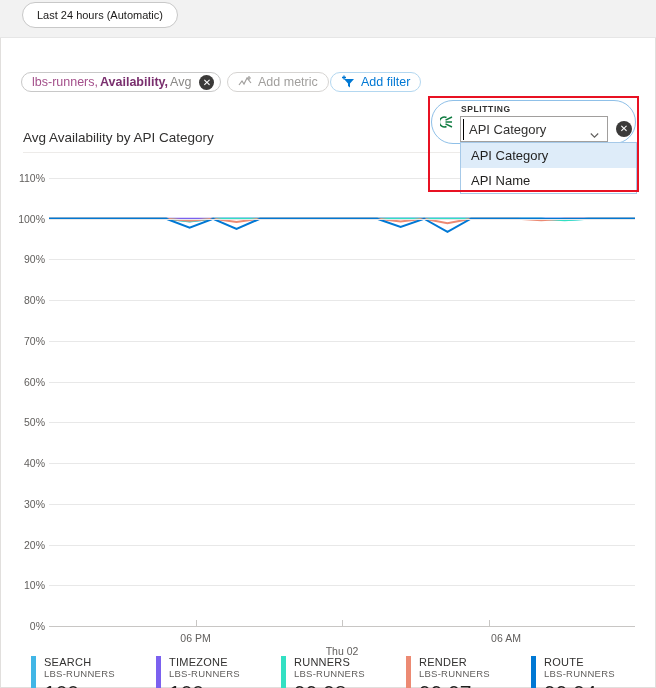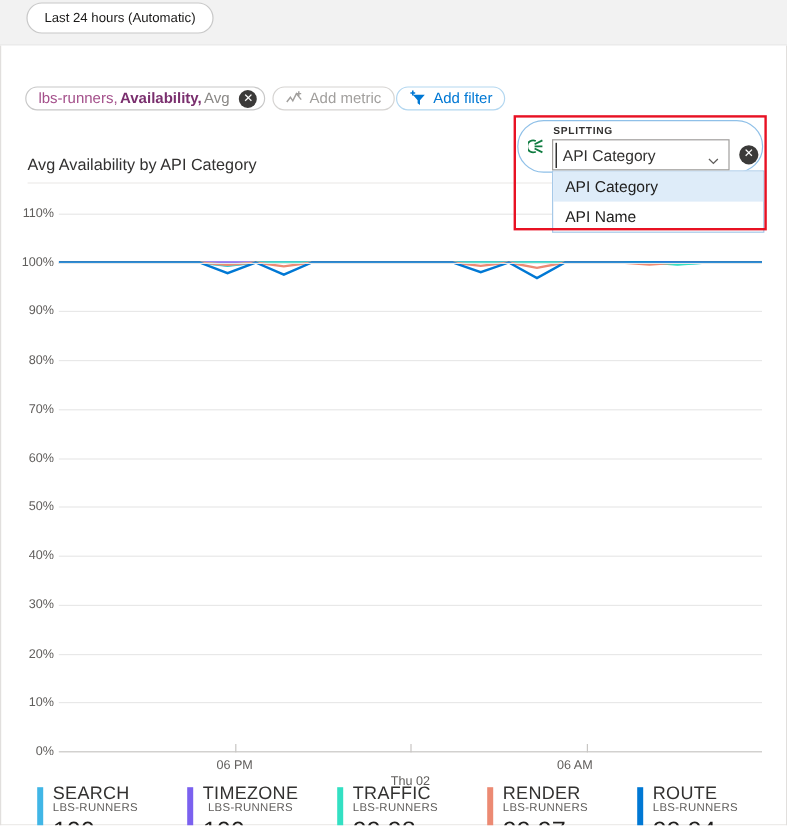--- a/index.html
+++ b/index.html
@@ -230,21 +230,21 @@
     position: absolute;
     top: 0;
     display: flex;
   }
   .leg-swatch {
     width: 5px; height: 42px;
     margin-right: 8px;
     flex: none;
   }
   .leg-cat {
-    font-size: 15px;
+    font-size: 11px;
     color: #323130;
     letter-spacing: 0.25px;
     line-height: 12px;
   }
   .leg-res {
     font-size: 9.5px;
     color: #605e5c;
     letter-spacing: 0.25px;
     line-height: 12px;
     text-align: center;
@@ -388,21 +388,21 @@
           <div class="leg-swatch" style="background: rgb(123, 97, 239);"></div>
           <div>
             <div class="leg-cat">TIMEZONE</div>
             <div class="leg-res">LBS-RUNNERS</div>
             <div class="leg-val">100</div>
           </div>
         </div>
         <div class="leg-item" style="left: 250px;">
           <div class="leg-swatch" style="background: rgb(51, 224, 195);"></div>
           <div>
-            <div class="leg-cat">TRAFFIC</div>
+            <div class="leg-cat">RUNNERS</div>
             <div class="leg-res">LBS-RUNNERS</div>
             <div class="leg-val">99.98</div>
           </div>
         </div>
         <div class="leg-item" style="left: 375px;">
           <div class="leg-swatch" style="background: rgb(236, 138, 115);"></div>
           <div>
             <div class="leg-cat">RENDER</div>
             <div class="leg-res">LBS-RUNNERS</div>
             <div class="leg-val">99.97</div>
@@ -416,15 +416,15 @@
             <div class="leg-val">99.94</div>
           </div>
         </div>
       </div>
 
   <div class="xtick" style="left: 194.5px;"></div>
       <div class="xlab" style="left: 194.5px;">06 PM</div>
       <div class="xtick" style="left: 341px;"></div>
       <div class="xlab" style="left: 341px; margin-top: 13px;">Thu 02</div>
       <div class="xtick" style="left: 487.5px;"></div>
-      <div class="xlab" style="left: 478px;">06 AM</div>
+      <div class="xlab" style="left: 505px;">06 AM</div>
     </div>
 </div>
 
 </body></html>

